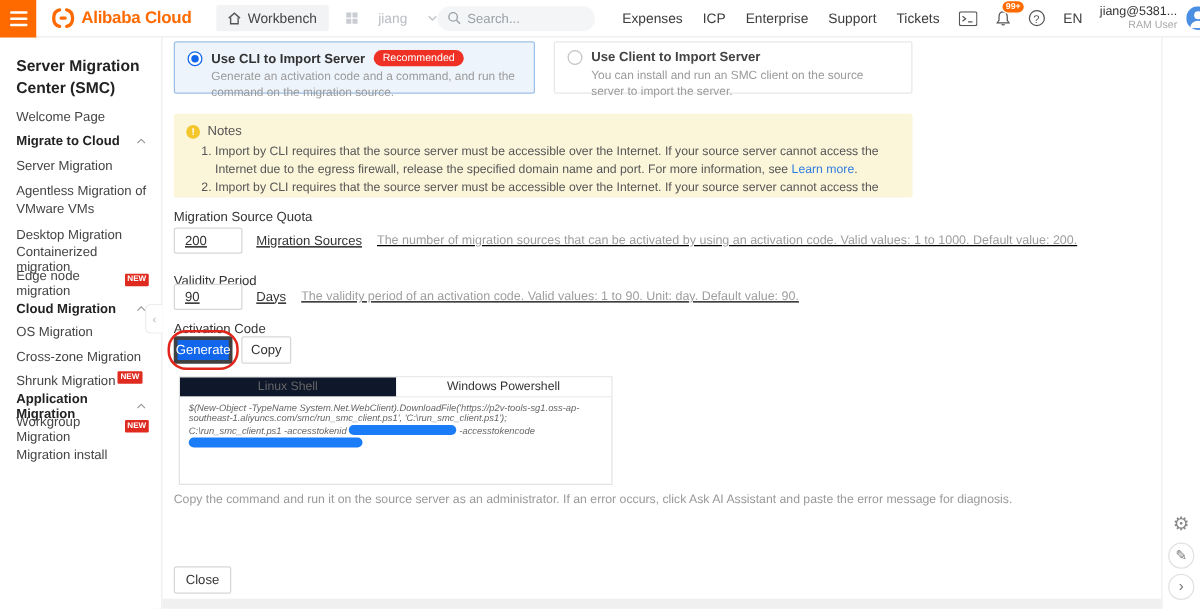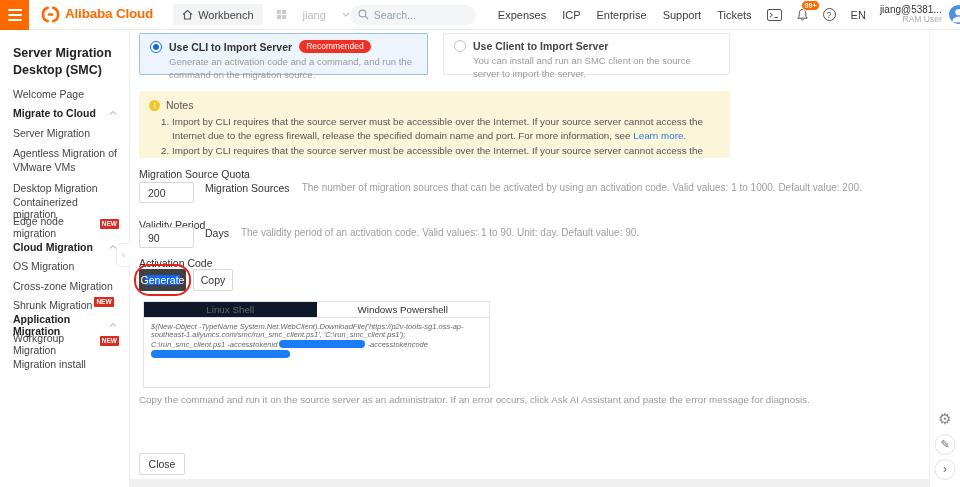--- a/index.html
+++ b/index.html
@@ -72,30 +72,30 @@
   .notes { position:absolute; left:8px; top:61px; width:591px; height:67px; background:#fbf5da;
     border-radius:2px; padding:8px 10px; overflow:hidden; }
   .notes-hd { display:flex; align-items:center; gap:6px; font-size:10.5px; color:#555; }
   .note-dot { width:11px; height:11px; border-radius:50%; background:#f3c62c; color:#fff; font-size:8px;
     font-weight:bold; text-align:center; line-height:11px; flex:0 0 auto; }
   .notes ol { margin:4px 0 0 0; padding-left:23px; }
   .notes li { font-size:9.8px; color:#555; line-height:14.2px; margin-bottom:1px; }
   .notes a { color:#2f7de1; text-decoration:none; cursor:pointer; }
 
   .fld-label { position:absolute; left:8px; font-size:10.5px; color:#333; white-space:nowrap; }
-  .fld-row { position:absolute; left:8px; display:flex; align-items:flex-start; }
+  .fld-row { position:absolute; left:8px; display:flex; align-items:center;text-decoration:underline; }
   .fld-input { width:55px; height:21px; border:1px solid #d7d7d7; border-radius:2px; font-size:10.5px;
     color:#333; padding:0 8px; font-family:inherit; outline:none; }
   .fld-unit { font-size:10.5px; color:#333; margin-left:11px; white-space:nowrap; }
   .fld-desc { font-size:10px; color:#9e9e9e; margin-left:12px; white-space:nowrap; }
 
   .btn { height:22px; border-radius:2px; font-size:10.5px; font-family:inherit; cursor:pointer;
     display:inline-flex; align-items:center; justify-content:center; }
   .btn-generate { position:absolute; left:8px; top:239px; width:47px; background:#1266ec;
-    color:#fff; border:6px solid #404040; }
+    color:#fff; border:3px solid #404040; }
   .btn-copy { position:absolute; left:62px; top:239px; width:40px; background:#fff; color:#333;
     border:1px solid #d7d7d7; }
   .annotation { position:absolute; left:3px; top:234px; width:57px; height:32px; border:2.5px solid #e1251b;
     border-radius:15px; pointer-events:none; z-index:5; }
   .btn-close { position:absolute; left:8px; top:423px; width:46px; background:#fff; color:#333;
     border:1px solid #d7d7d7; }
 
   .tabbar { position:absolute; left:12px; top:271px; width:347px; height:17px; display:flex;
     border:1px solid #e3e3e3; }
   .tab { flex:1; text-align:center; font-size:9.8px; line-height:15px; color:#666; background:#0f172a;
@@ -212,21 +212,21 @@
   <span class="avatar">
     <svg width="19" height="19" viewBox="0 0 18 18">
         <circle cx="9" cy="9" r="9" fill="#4a8fe2"></circle>
         <circle cx="9" cy="6.8" r="3" fill="#fff"></circle>
         <path d="M3 16.4 a6 5.4 0 0 1 12 0 z" fill="#fff"></path>
       </svg>
   </span>
 </div>
 
 <div class="sidebar">
-  <div class="sb-title">Server Migration Desktop (SMC)</div>
+  <div class="sb-title">Server Migration Center (SMC)</div>
   <div class="sb-nav">
     <div class="sb-item">
         <span>Welcome Page</span>
       </div>
     <div class="sb-item section">
       <span>Migrate to Cloud</span>
       <span class="caret">
           <svg width="8" height="5" viewBox="0 0 8 5">
             <polyline points="1,4 4,1 7,4" fill="none" stroke="#9a9a9a"></polyline>
           </svg>

